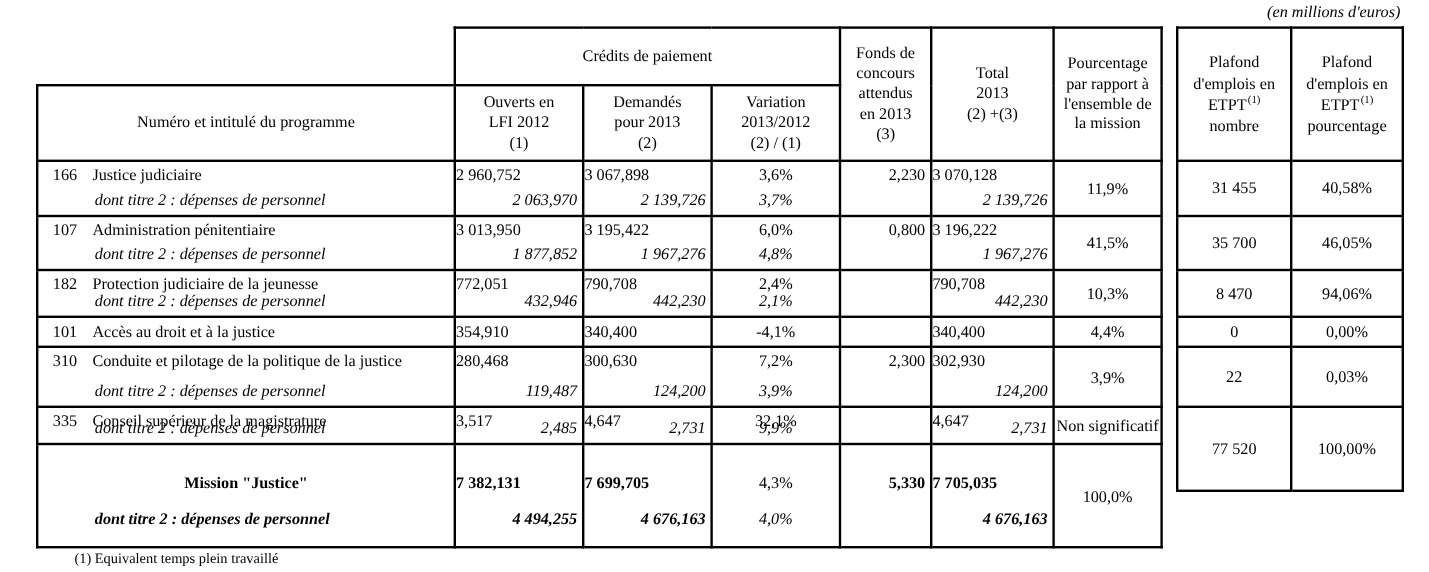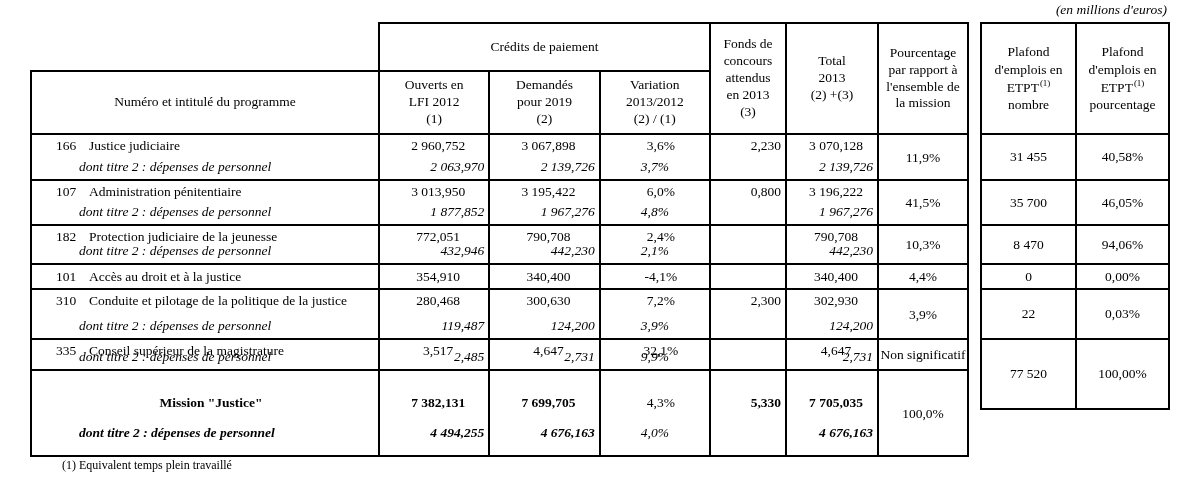--- a/index.html
+++ b/index.html
@@ -27,38 +27,38 @@
   .main-table td { padding: 0; line-height: 1.25; }
   .hdr { text-align: center; white-space: pre-line; }
   .h-band1 { height: 48px; }
   .h-band2 { height: 63px; }
 
   .c-prog  { width: 348px; }
   .c-ouv   { width: 145px; }
   .c-dem   { width: 98px; }
   .c-var   { width: 80px; }
   .c-fon   { width: 76px; }
-  .c-tot   { width: 92px; }
+  .c-tot   { width: 102px; }
   .c-pct   { width: 90px; }
 
   tr.r-166 { height: 46px; }
   tr.r-107 { height: 45px; }
   tr.r-182 { height: 39px; }
   tr.r-101 { height: 25px; }
   tr.r-310 { height: 50px; }
   tr.r-335 { height: 31px; }
   tr.r-mis { height: 86px; }
 
-  td.cell { position: relative; vertical-align: top; padding-left: 12px; }
+  td.cell { position: relative; vertical-align: top; }
   .l1 { margin-top: 3px; }
   .l2 { position: absolute; bottom: 3px; font-style: italic; }
 
   td.prog .num { display: inline-block; width: 33px; margin-left: 12px; }
   td.prog .l2 { left: 47px; }
-  td.num-r { text-align: center; }
+  td.num-r { text-align: left; }
   td.num-r .l1 { padding-right: 4px; }
   td.num-r .l2 { right: 4px; }
   td.var-c { text-align: center; }
   td.var-c .l2 { left: 0; right: 0; text-align: center; }
   td.fonds { text-align: right; vertical-align: top; }
   td.fonds .l1 { padding-right: 4px; }
   td.pct { text-align: center; vertical-align: middle; line-height: 15px; }
 
   tr.r-101 td.cell .l1 { margin-top: 4px; }
 
@@ -109,21 +109,21 @@
 par rapport à
 l'ensemble de
 la mission</td>
   </tr>
   <tr class="h-band2">
     <td class="hdr c-prog">Numéro et intitulé du programme</td>
     <td class="hdr c-ouv">Ouverts en
 LFI 2012
 (1)</td>
     <td class="hdr c-dem">Demandés
-pour 2019
+pour 2013
 (2)</td>
     <td class="hdr c-var">Variation
 2013/2012
 (2) / (1)</td>
   </tr>
 
   <tr class="r-166">
     <td class="cell prog">
       <div class="l1"><span class="num">166</span><span>Justice judiciaire</span></div>
       <div class="l2">dont titre 2 : dépenses de personnel</div>

